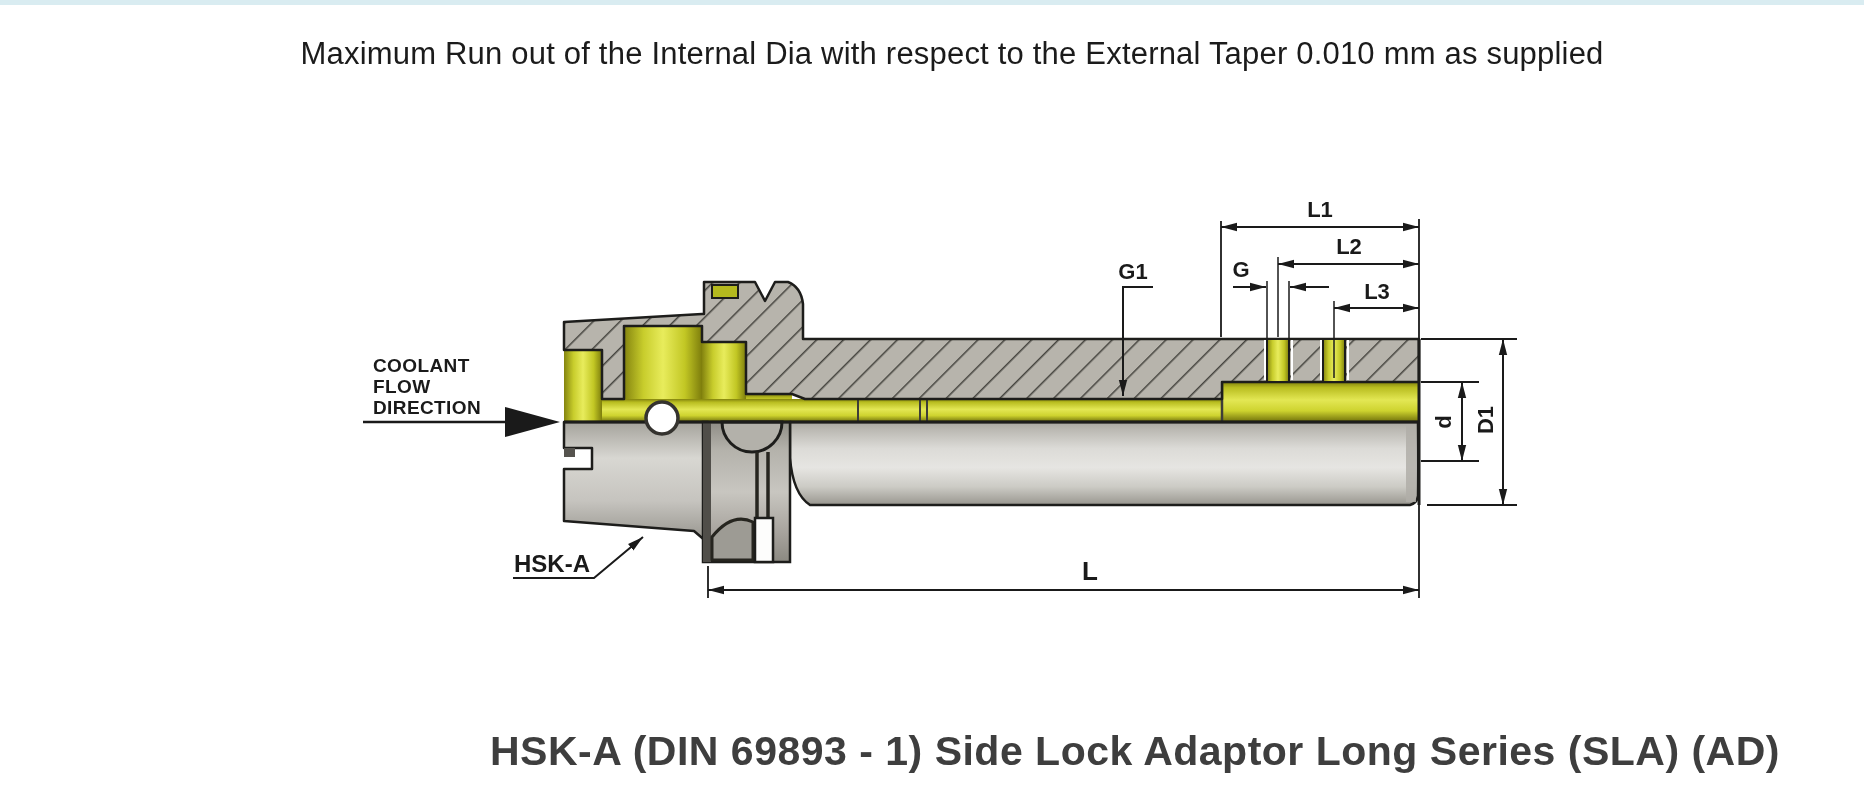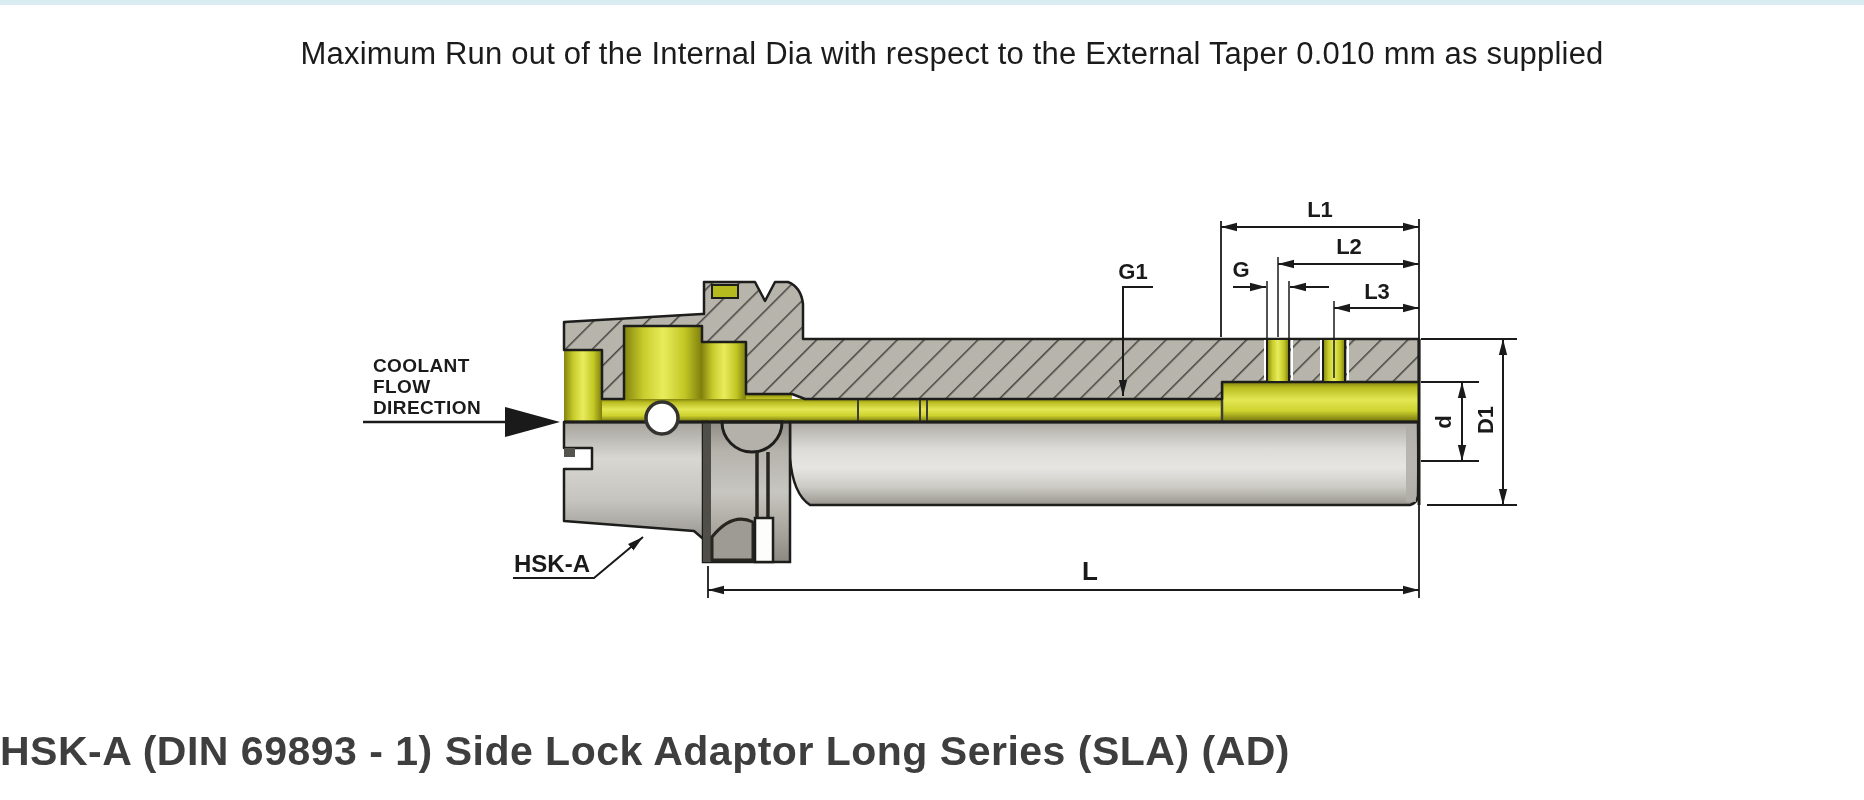--- a/index.html
+++ b/index.html
@@ -17,21 +17,21 @@
   .note{
     position:absolute;top:36px;left:0;right:0;
     text-align:center;
     padding-left:40px;
     font-size:31px;
     color:#1b1b1b;
     letter-spacing:0.2px;
   }
   .title{
     position:absolute;top:728px;left:0;right:84px;
-    text-align:left;
+    text-align:right;
     font-size:41px;
     font-weight:bold;
     color:#3e3e3e;
     letter-spacing:0.5px;
   }
   svg.drawing{position:absolute;top:0;left:0;}
   .dimtxt{font-family:"Liberation Sans","DejaVu Sans",sans-serif;font-weight:bold;font-size:22px;fill:#1a1a1a;}
   .dimtxt-lg{font-family:"Liberation Sans","DejaVu Sans",sans-serif;font-weight:bold;font-size:26px;fill:#1a1a1a;}
   .callout{font-family:"Liberation Sans","DejaVu Sans",sans-serif;font-weight:bold;font-size:19px;fill:#1a1a1a;letter-spacing:0.4px;}
   .callout-lg{font-family:"Liberation Sans","DejaVu Sans",sans-serif;font-weight:bold;font-size:24px;fill:#1a1a1a;}

